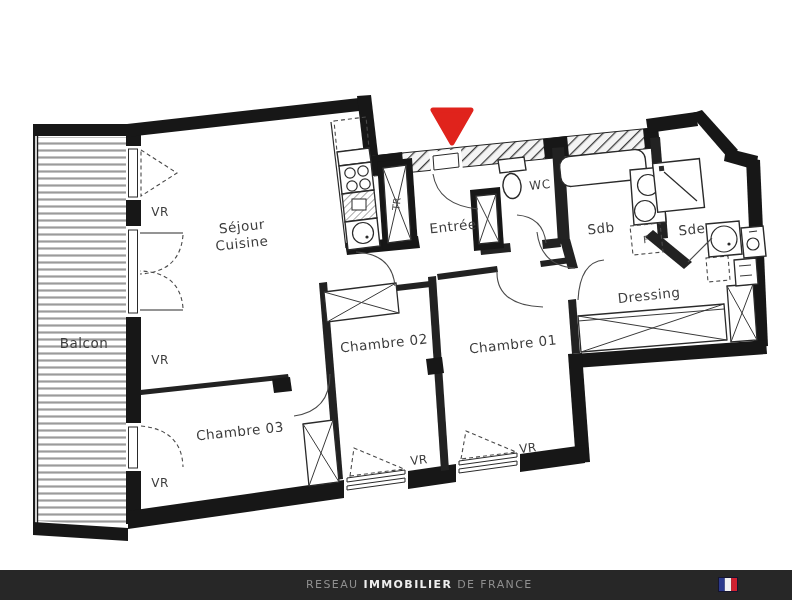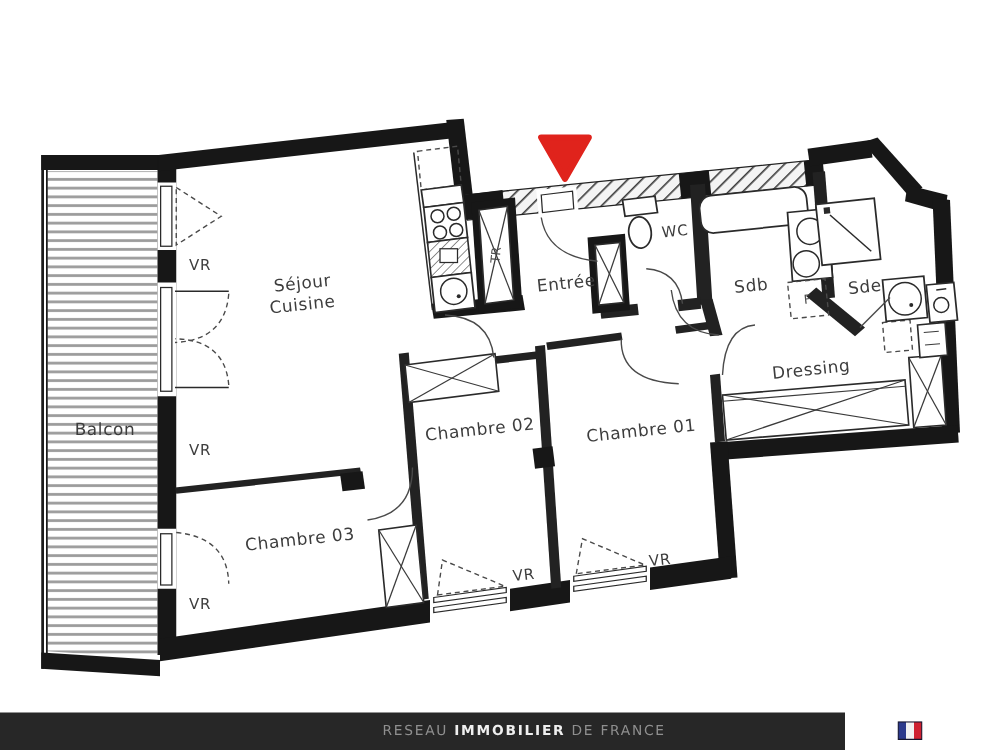--- a/index.html
+++ b/index.html
@@ -14,21 +14,21 @@
   .closet{fill:#ffffff;stroke:#2a2a2a;stroke-width:1.3;}
   .xline{stroke:#3a3a3a;stroke-width:1;fill:none;}
   .doorarc{stroke:#4a4a4a;stroke-width:1.1;fill:none;}
   .dashline{stroke:#4a4a4a;stroke-width:1.1;fill:none;stroke-dasharray:4 3;}
   .sill{fill:#ffffff;stroke:#2a2a2a;stroke-width:1;}
   .roomlabel{fill:#3d3d3d;font-size:13.5px;letter-spacing:0.5px;}
   .smalllabel{fill:#3d3d3d;font-size:12px;letter-spacing:0.5px;}
   .tinylabel{fill:#4a4a4a;font-size:10px;}
   text{font-family:"DejaVu Sans","Liberation Sans",sans-serif;}
   
-  #footer{position:absolute;left:0;bottom:0;width:676px;height:30px;background:#272727;}
+  #footer{position:absolute;left:0;bottom:0;width:792px;height:30px;background:#272727;}
   #footer .brand{position:absolute;left:306px;top:8px;font-size:11px;letter-spacing:1.4px;white-space:nowrap;}
   #footer .brand .lt{color:#8f8f8f;font-weight:400;}
   #footer .brand .hv{color:#efefef;font-weight:700;}
   #footer svg{position:absolute;left:718px;top:7px;}
 </style>
 </head>
 <body>
 
 <div id="stage">
 

